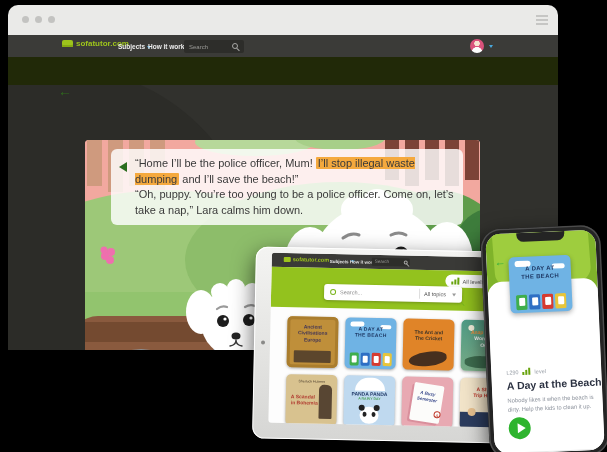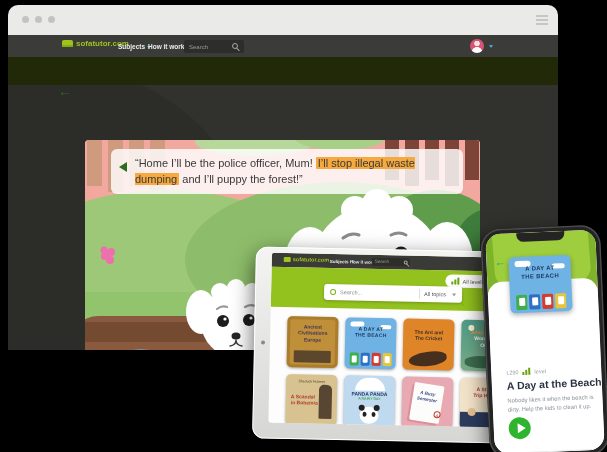--- a/index.html
+++ b/index.html
@@ -286,21 +286,22 @@
               <circle cx="164" cy="180" r="6" fill="#1d1d1d"></circle>
             <circle cx="140" cy="179" r="1.6" fill="#fff"></circle>
               <circle cx="166" cy="178" r="1.6" fill="#fff"></circle>
             <ellipse cx="151" cy="196" rx="4.5" ry="3.6" fill="#242424"></ellipse>
             <path d="M151 200 q0 5 -6 6 M151 200 q0 5 6 6" stroke="#3a3a3a" stroke-width="1.4" fill="none" stroke-linecap="round"></path>
           </g>
         </svg>
 
         <div class="textcard">
           <span class="play-tri"></span>
-          <p class="story"><span>“Home I’ll be the police officer, Mum! </span><span class="hl">I’ll stop illegal waste dumping</span><span> and I’ll puppy the forest!”</span><br>
+          <p class="story"><span>“Home I’ll be the police officer, Mum! </span><span class="hl">I’ll stop illegal waste dumping</span><span> and I’ll save the beach!”</span><br>
+            <span>“Oh, puppy. You’re too young to be a police officer. Come on, let’s take a nap,” Lara calms him down.</span>
           </p>
         </div>
       </div>
 
     </div>
   </div>
 
   <div class="tablet">
     <span class="t-cam"></span>
     <div class="t-screen">

